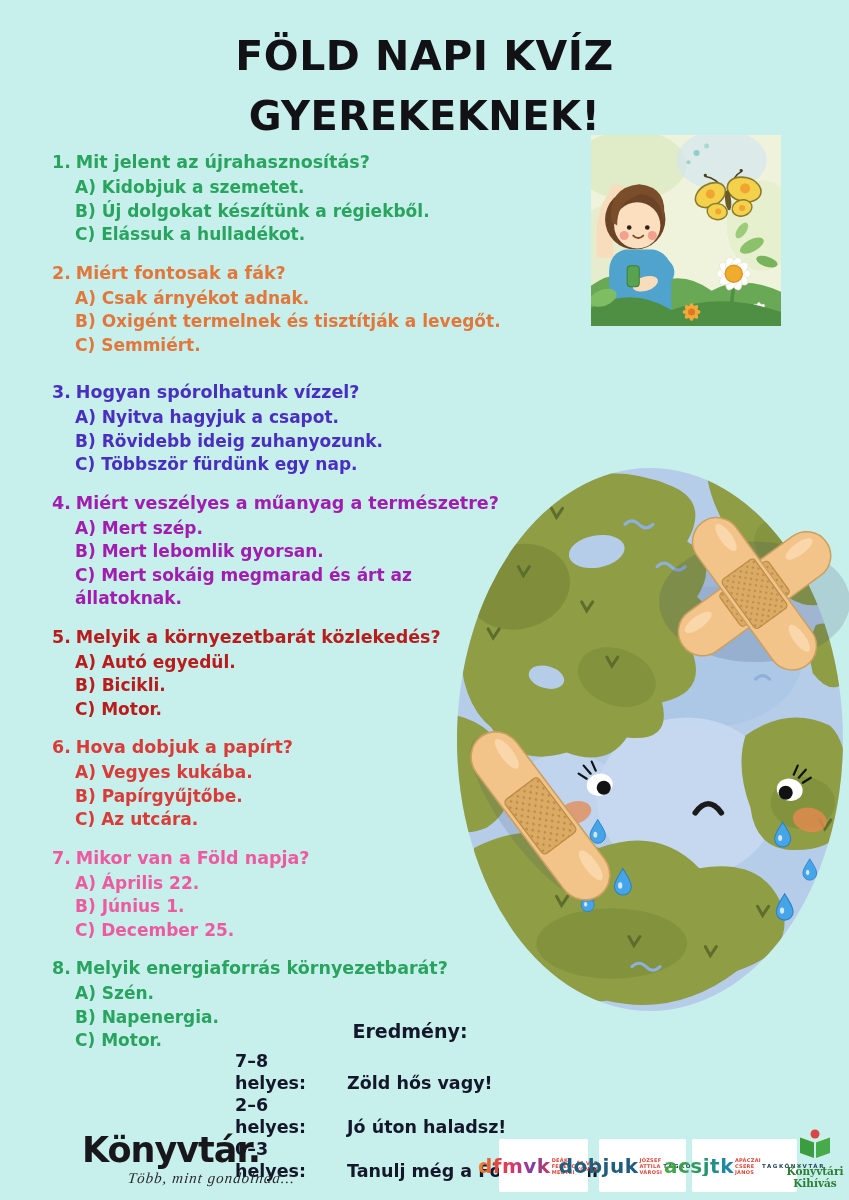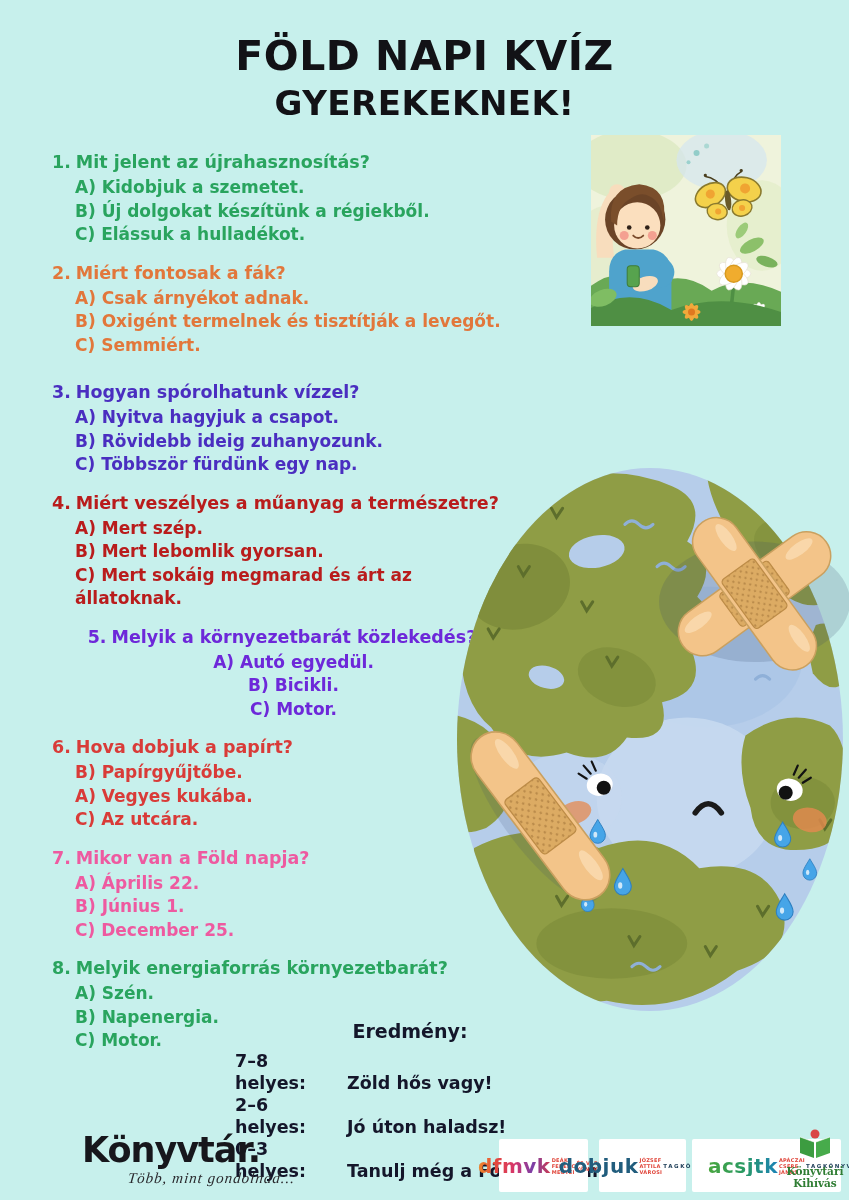--- a/index.html
+++ b/index.html
@@ -4,21 +4,21 @@
 <style>
   html,body { margin:0; padding:0; }
   .poster {
     position:relative; width:849px; height:1200px; overflow:hidden;
     background:#c7f0ec;
     font-family:"DejaVu Sans","Liberation Sans",sans-serif;
   }
   
   .title-wrap { position:absolute; top:34px; left:0; width:100%; text-align:center; }
   .title-line1 { font-size:41px; font-weight:800; letter-spacing:.5px; line-height:1.1; }
-  .title-line2 { font-size:34px; font-weight:800; letter-spacing:.5px; margin-top:4px; }
+  .title-line2 { font-size:40px; font-weight:800; letter-spacing:.5px; margin-top:14px; }
   
   .questions { position:absolute; top:151px; left:52px; width:460px; }
   .q { margin-bottom:15px; }
   .q-header { font-size:17.5px; font-weight:700; line-height:23px; margin-bottom:2px; }
   .q-header .q-num { margin-right:5px; }
   .q-answers div { font-size:17px; font-weight:700; line-height:23.5px; padding-left:23px; }
   
   .results { position:absolute; top:1020px; left:0; width:820px; }
   .results-heading { text-align:center; font-size:19px; font-weight:800; }
   .results-rows { position:absolute; top:30px; left:235px; }
@@ -28,21 +28,21 @@
   .kid-illustration { position:absolute; left:591px; top:135px; width:190px; height:191px; }
   .earth-illustration { position:absolute; left:456px; top:466px; width:393px; height:548px; }
   
   .brand { position:absolute; left:82px; top:1130px; font-size:35px; font-weight:800; letter-spacing:-1px; color:#17171c; }
   .brand-tagline { position:absolute; left:128px; top:1170px; font-size:15px; font-style:italic;
     font-family:"Liberation Serif","DejaVu Serif",serif; color:#2a2a2e; letter-spacing:1px; transform:skewX(-6deg); }
   .logo-box { position:absolute; top:1139px; height:53px; background:#fff; border-radius:2px;
     display:flex; align-items:center; justify-content:center; gap:1px; }
   .logo-box.l1 { left:499px; width:89px; }
   .logo-box.l2 { left:599px; width:87px; }
-  .logo-box.l3 { left:692px; width:105px;padding-left:44px; }
+  .logo-box.l3 { left:692px; width:105px; }
   .logo-abbr { font-size:20px; font-weight:800; line-height:20px; letter-spacing:.5px; }
   .abbr-dfmvk { color:#d8425a; }
   .abbr-javtk { color:#215d7d; }
   .abbr-acsjtk { color:#2c9260; }
   @supports (-webkit-background-clip: text) {
     .abbr-dfmvk { background:linear-gradient(90deg,#ef8a2c,#e4473d,#d6366b,#7a3fa8,#cf3a4e);
       -webkit-background-clip:text; background-clip:text; color:transparent; }
     .abbr-acsjtk { background:linear-gradient(90deg,#4aa63e,#2a9a61,#1b82b8);
       -webkit-background-clip:text; background-clip:text; color:transparent; }
   }
@@ -165,41 +165,41 @@
       </div>
     </div>
     <div class="q" style="color: rgb(74, 46, 192); margin-top: 24px;">
       <div class="q-header"><span class="q-num">3.</span><span>Hogyan spórolhatunk vízzel?</span></div>
       <div class="q-answers">
         <div>A) Nyitva hagyjuk a csapot.</div>
         <div>B) Rövidebb ideig zuhanyozunk.</div>
         <div>C) Többször fürdünk egy nap.</div>
       </div>
     </div>
-    <div class="q" style="color: #b91c1c;">
+    <div class="q" style="color: #a21caf;">
       <div class="q-header"><span class="q-num">4.</span><span>Miért veszélyes a műanyag a természetre?</span></div>
       <div class="q-answers">
         <div>A) Mert szép.</div>
         <div>B) Mert lebomlik gyorsan.</div>
         <div>C) Mert sokáig megmarad és árt az állatoknak.</div>
       </div>
     </div>
-    <div class="q" style="color: #6d28d9; text-align: center;">
+    <div class="q" style="color: #b91c1c;">
       <div class="q-header"><span class="q-num">5.</span><span>Melyik a környezetbarát közlekedés?</span></div>
       <div class="q-answers">
         <div>A) Autó egyedül.</div>
         <div>B) Bicikli.</div>
         <div>C) Motor.</div>
       </div>
     </div>
     <div class="q" style="color: rgb(217, 59, 56);">
       <div class="q-header"><span class="q-num">6.</span><span>Hova dobjuk a papírt?</span></div>
       <div class="q-answers">
+        <div>A) Vegyes kukába.</div>
         <div>B) Papírgyűjtőbe.</div>
-        <div>A) Vegyes kukába.</div>
         <div>C) Az utcára.</div>
       </div>
     </div>
     <div class="q" style="color: rgb(238, 90, 160);">
       <div class="q-header"><span class="q-num">7.</span><span>Mikor van a Föld napja?</span></div>
       <div class="q-answers">
         <div>A) Április 22.</div>
         <div>B) Június 1.</div>
         <div>C) December 25.</div>
       </div>

